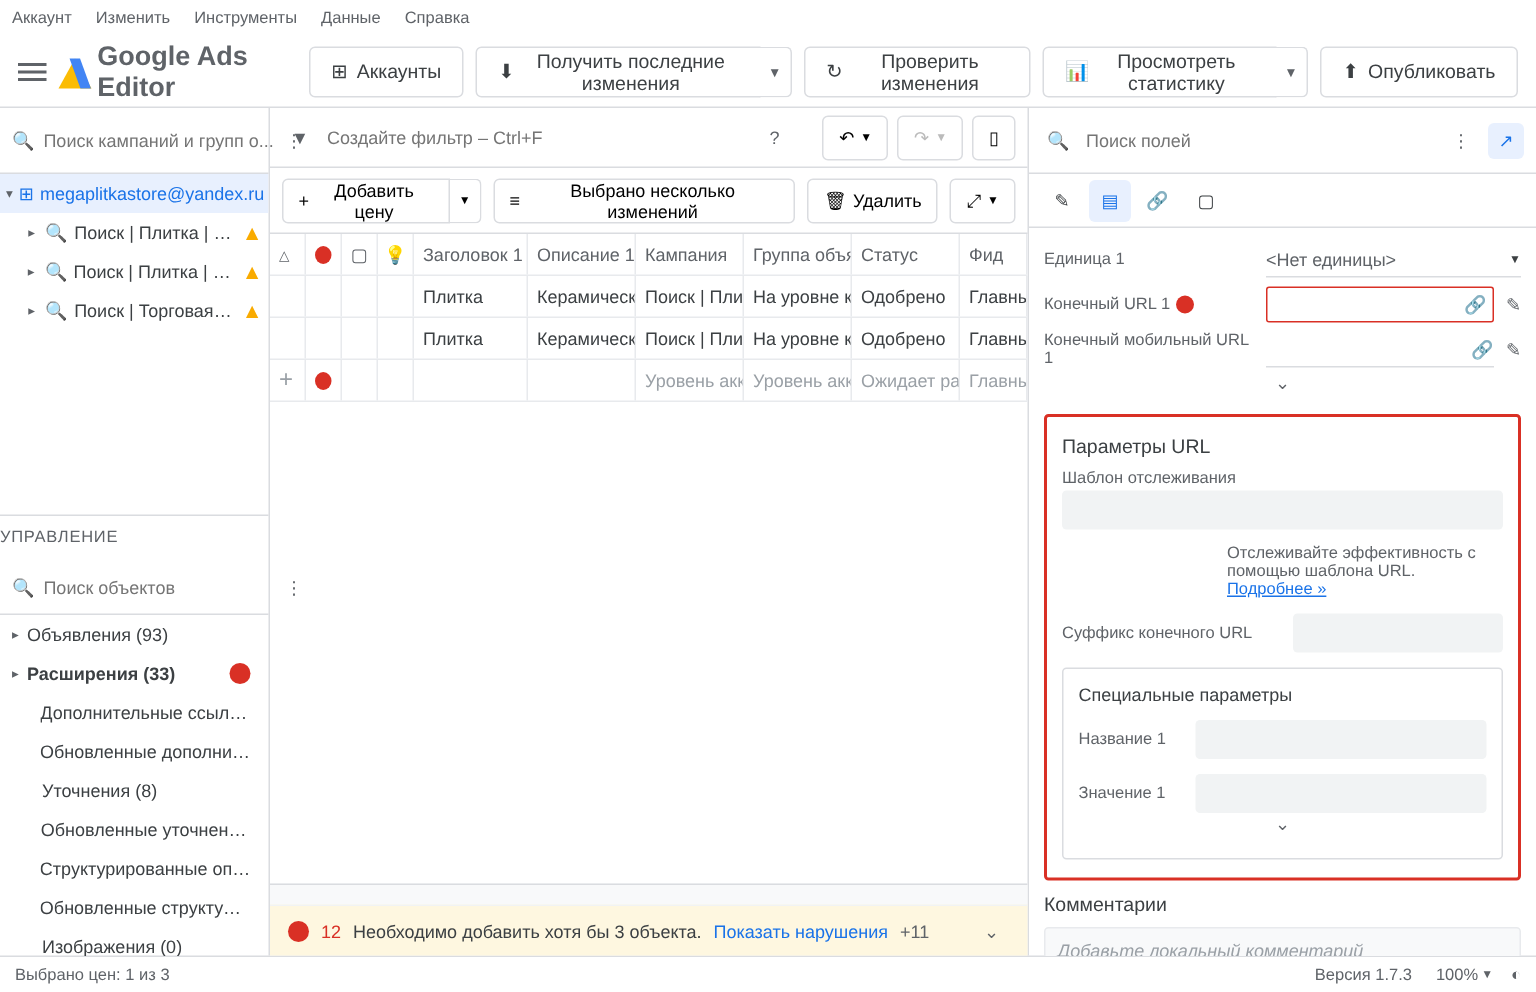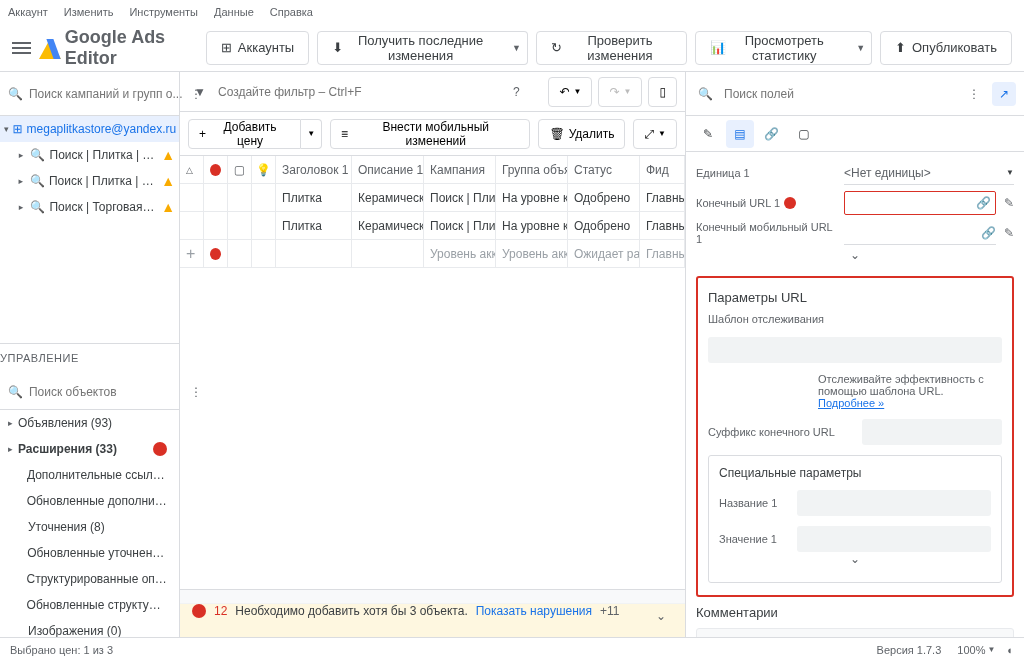--- a/index.html
+++ b/index.html
@@ -41,39 +41,39 @@
 .filterbar input { flex:1; border:none; outline:none; font-size:12px; }
 .grid { flex:1; overflow:auto; position:relative; }
 .ghdr, .grow { display:flex; height:28px; align-items:center; border-bottom:1px solid #e8eaed; }
 .ghdr { background:#fff; position:sticky; top:0; font-weight:500; color:#5f6368; font-size:11px; }
 .gcell { padding:0 6px; overflow:hidden; white-space:nowrap; text-overflow:ellipsis; border-right:1px solid #e8eaed; height:100%; display:flex; align-items:center; font-size:12px; }
 .gcell.c0{width:24px;} .gcell.c1{width:24px;justify-content:center;} .gcell.c2{width:24px;justify-content:center;} .gcell.c3{width:24px;justify-content:center;}
 .gcell.c4{width:76px;} .gcell.c5{width:72px;} .gcell.c6{width:72px;} .gcell.c7{width:72px;} .gcell.c8{width:72px;} .gcell.c9{flex:1;}
 .grow.addrow { color:#5f6368; }
 .grow.addrow .plus { font-size:16px; }
 .hscroll { height:14px; border-top:1px solid #dadce0; background:#f8f9fa; }
-.warnbar { height:34px; background:#fef7e0; display:flex; padding:0 12px; gap:8px; font-size:12px; border-top:1px solid #f1f3f4; }
+.warnbar { height:34px; background:#fef7e0; display:flex; align-items:center; padding:0 12px; gap:8px; font-size:12px; border-top:1px solid #f1f3f4; }
 .warnbar .dot { width:14px; height:14px; border-radius:50%; background:#d93025; }
 .warnbar a { color:#1a73e8; text-decoration:none; }
 .right .searchbar { gap:6px; }
 .right-tabs { height:36px; display:flex; align-items:center; padding:0 8px; gap:4px; border-bottom:1px solid #dadce0; }
 .rtab { width:28px; height:28px; display:flex; align-items:center; justify-content:center; border-radius:4px; cursor:pointer; }
 .rtab.active { background:#e8f0fe; color:#1a73e8; }
 .rbody { flex:1; overflow:auto; padding:6px 10px; }
 .field-row { display:flex; align-items:center; height:30px; gap:8px; font-size:12px; }
 .field-row .lbl { width:140px; color:#5f6368; font-size:11px; display:flex; align-items:center; gap:4px; }
 .field-row .val { flex:1; height:24px; border-bottom:1px solid #dadce0; display:flex; align-items:center;text-align:center; }
 .field-row .val.err { border:1px solid #d93025; border-radius:2px; padding:0 4px; }
 .field-row .edit { color:#5f6368; cursor:pointer; }
 .rdot { width:12px; height:12px; border-radius:50%; background:#d93025; display:inline-block; }
 .expand { text-align:center; color:#5f6368; cursor:pointer; height:20px; }
 .redbox { border:2px solid #d93025; border-radius:3px; padding:12px 10px; margin:8px 0; }
 .rsec-title { font-size:13px; font-weight:500; margin-bottom:8px; }
 .rfield { margin-bottom:10px; }
-.rfield .lbl2 { font-size:11px; color:#5f6368; margin-bottom:12px; }
+.rfield .lbl2 { font-size:11px; color:#5f6368; margin-bottom:2px; }
 .rfield .inp { height:26px; background:#f1f3f4; border-radius:3px; }
 .rhint { font-size:11px; color:#5f6368; margin:4px 0 10px; }
 .rhint a { color:#1a73e8; }
 .subbox { border:1px solid #dadce0; border-radius:3px; padding:10px; }
 .comments .cbox { height:90px; background:#f8f9fa; border:1px solid #e8eaed; border-radius:3px; padding:8px; color:#9aa0a6; font-size:12px; font-style:italic; }
 .statusbar { height:24px; border-top:1px solid #dadce0; display:flex; align-items:center; padding:0 10px; font-size:11px; color:#5f6368; }
 .statusbar .sp { flex:1; }
 </style>
 </head>
 <body>
@@ -225,21 +225,21 @@
       <button class="tbtn" style="color:#bbb;">↷ <span style="font-size:8px;">▼</span></button>
       <button class="tbtn">▯</button>
     </div>
     <div class="toolbar">
       <div style="display:flex;">
         <button class="tbtn" style="border-radius:4px 0 0 4px;">+ <span>Добавить цену</span></button>
         <button class="tbtn" style="border-left:none;border-radius:0 4px 4px 0;padding:0 6px;">
             <span style="font-size:8px;">▼</span>
           </button>
       </div>
-      <button class="tbtn">≡ <span>Внести мобильный изменений</span></button>
+      <button class="tbtn">≡ <span>Выбрано несколько изменений</span></button>
       <button class="tbtn">🗑 <span>Удалить</span></button>
       <button class="tbtn">⤢ <span style="font-size:8px;">▼</span></button>
     </div>
     <div class="grid">
       <div class="ghdr" id="ghdr">
           <div class="gcell c0">
             <span style="font-size:9px;">△</span>
           </div>
           <div class="gcell c1">
             <span class="rdot"></span>

